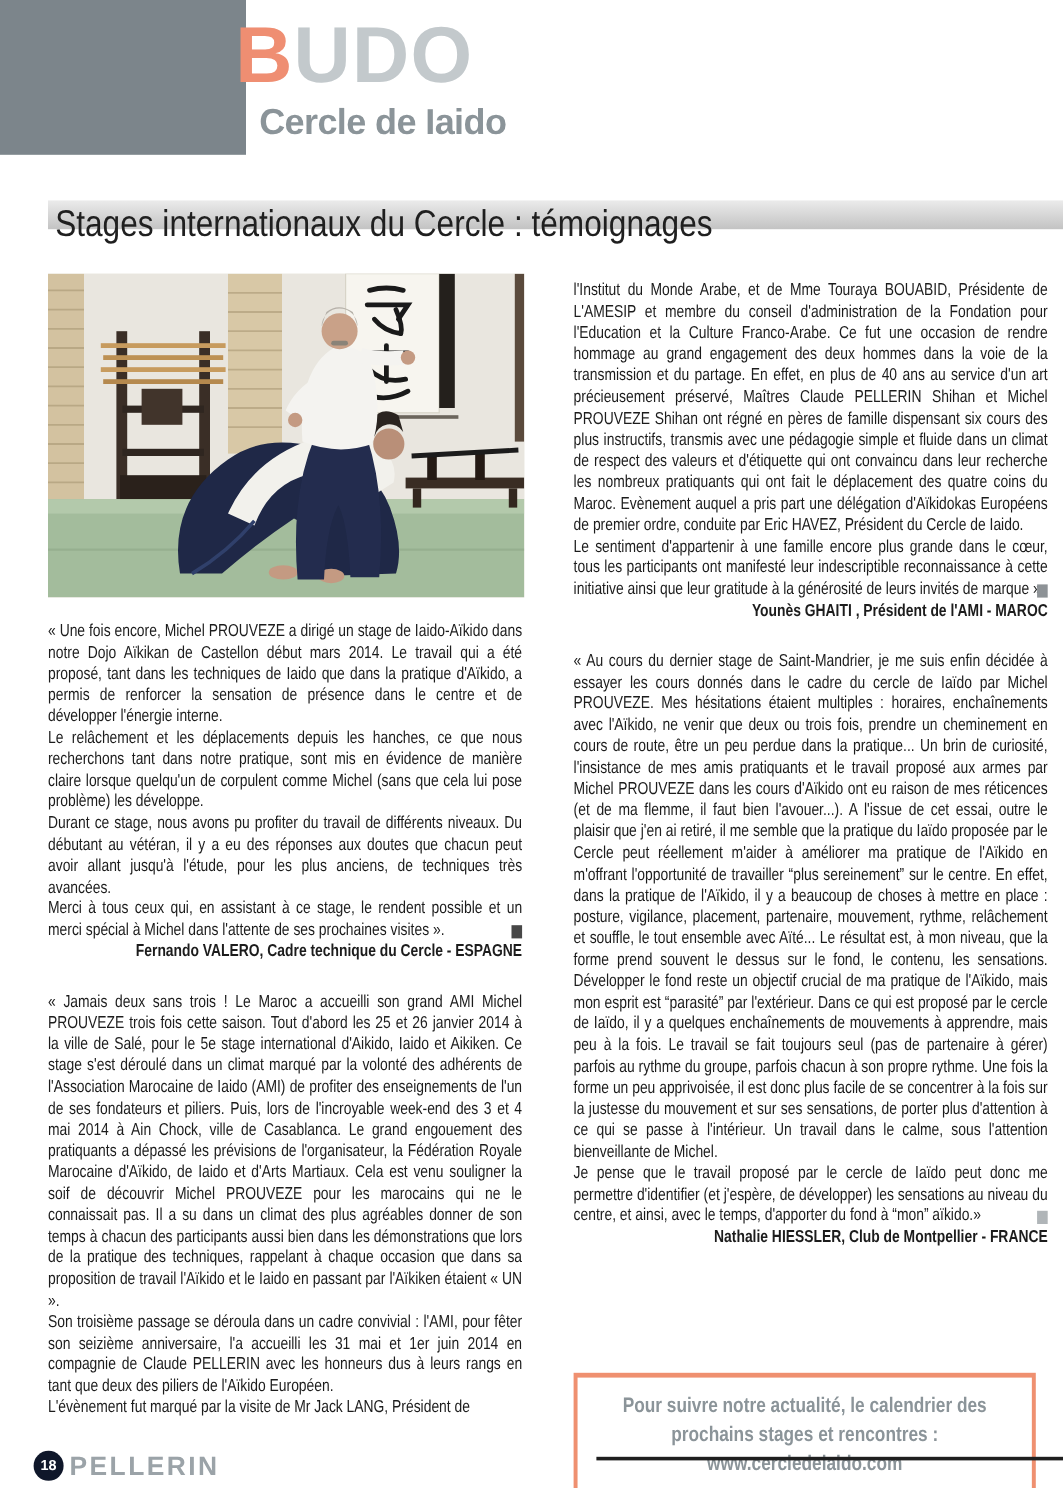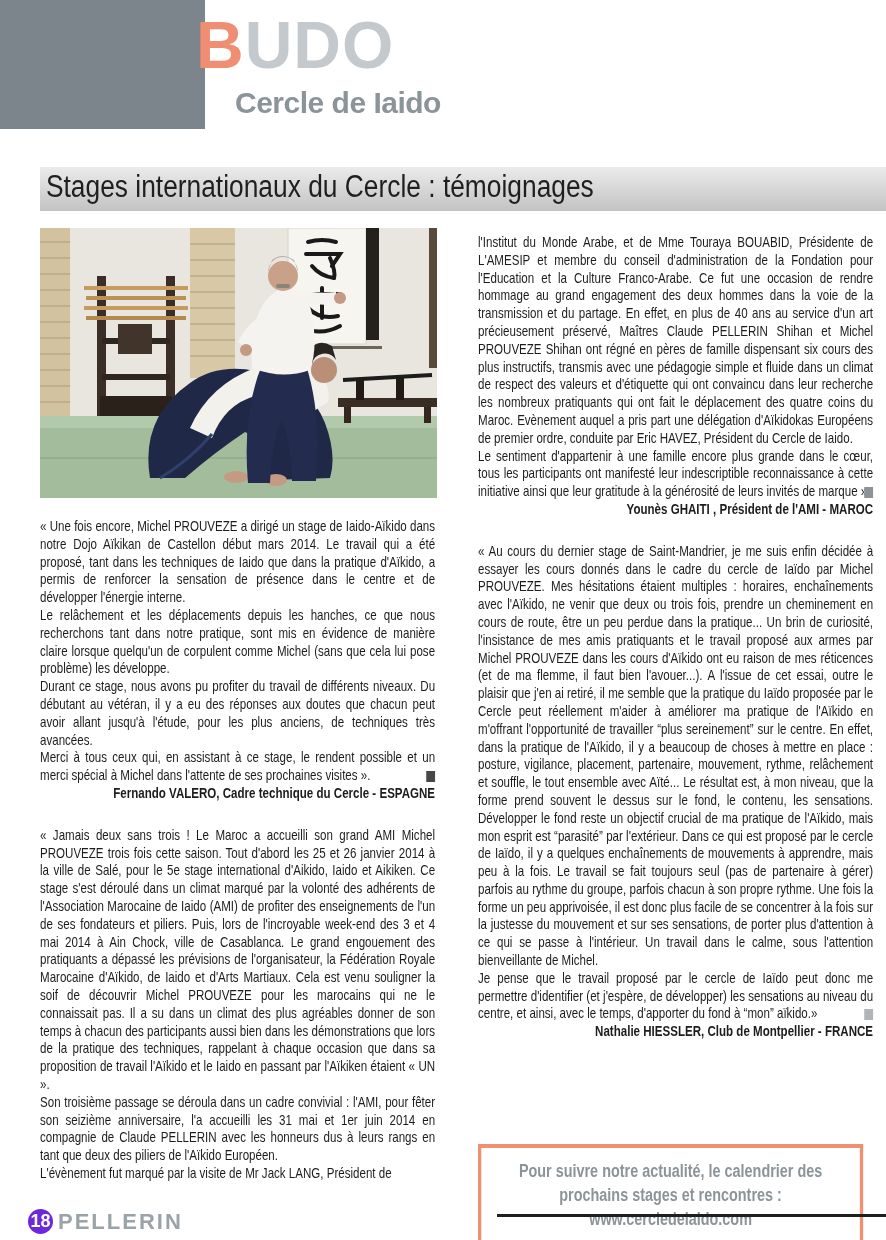--- a/index.html
+++ b/index.html
@@ -5,23 +5,23 @@
   html,body { margin:0; padding:0; background:#ffffff; }
   .page {
     position:relative; width:886px; height:1240px; overflow:hidden;
     background:#ffffff; font-family:"Liberation Sans", sans-serif;
   }
   
   .gray-block { position:absolute; left:0; top:0; width:205px; height:129px; background:#7c858b; }
   .logo { position:absolute; left:196px; top:12px; font-weight:bold; font-size:66px; line-height:1; letter-spacing:1px;text-align:right; }
   .logo .b   { color:#ef8e72; }
   .logo .udo { color:#c3c9cc; }
-  .section-title { position:absolute; left:216px; top:86px; font-weight:bold; font-size:30px; color:#8b9499; letter-spacing:-0.5px;margin-left:19px; }
+  .section-title { position:absolute; left:216px; top:86px; font-weight:bold; font-size:30px; color:#8b9499; letter-spacing:-0.5px; }
   .title-bar {
-    position:absolute; left:40px; top:167px; width:846px; height:44px;
+    position:absolute; left:40px; top:167px; width:846px; height:24px;
     background:linear-gradient(to bottom,#ebebeb 0%,#d9d9d9 45%,#c3c3c3 100%);
   }
   .title-bar .t {
     display:inline-block; transform:scaleX(0.85); transform-origin:left center;
     font-size:31px; line-height:39px; color:#1f1f1f; padding-left:7px; white-space:nowrap; font-weight:400;
   }
   
   .photo { position:absolute; left:40px; top:228px; width:397px; height:270px; overflow:hidden; background:#e9e6df; }
   
   .col {
@@ -41,21 +41,21 @@
   
   .info-box {
     position:absolute; left:478px; top:1144px; width:468px; box-sizing:border-box;
     transform:scaleX(0.823); transform-origin:left top;
     border:4px solid #ef9070; padding:11px 20px 12px 20px;
     text-align:center; font-weight:bold; color:#8b9499; font-size:17.5px; line-height:24px;
   }
   
   .page-badge {
     position:absolute; left:28px; top:1209px; width:25px; height:25px; border-radius:50%;
-    background:#6d28d9; color:#ffffff; font-weight:bold; font-size:18px; line-height:25px; text-align:center;
+    background:#0f172a; color:#ffffff; font-weight:bold; font-size:12px; line-height:25px; text-align:center;
   }
   .magazine-name {
     position:absolute; left:58px; top:1209px; font-weight:bold; font-size:22px; line-height:25px;
     color:#9ba3a8; letter-spacing:2px;
   }
   .bottom-rule { position:absolute; left:497px; top:1214px; width:389px; height:3px; background:#1f1f1f; }
 </style>
 </head>
 <body>
 

